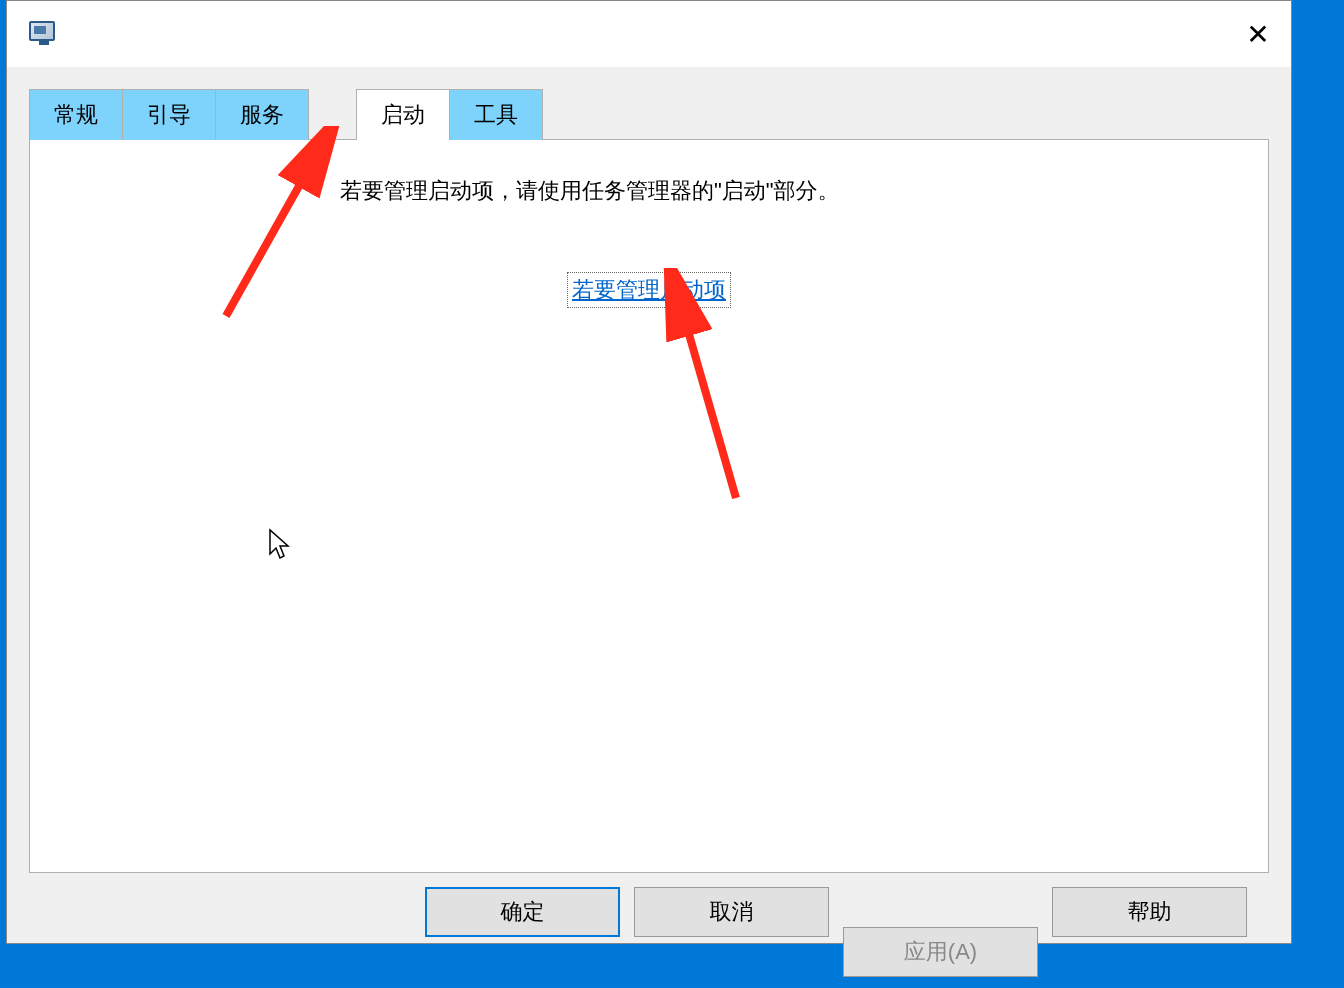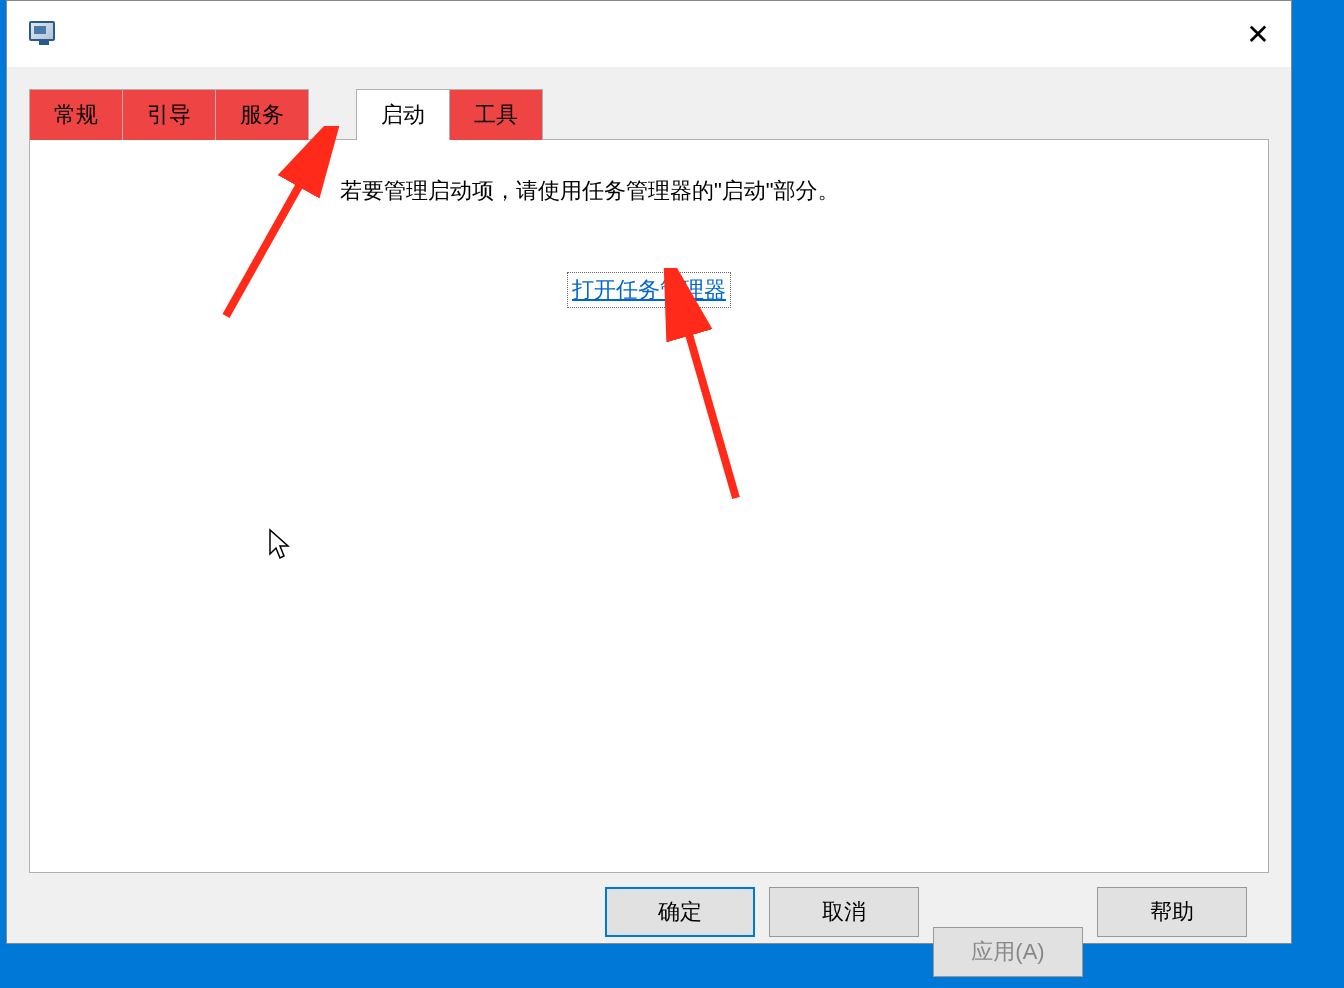--- a/index.html
+++ b/index.html
@@ -75,21 +75,21 @@
       position: relative;
     }
     .tabs {
       display: flex;
       position: relative;
       z-index: 2;
     }
     .tab {
       padding: 10px 24px;
       font-size: 22px;
-      background: #ef4444;
+      background: #7dd3fc;
       border: 1px solid #b0b0b0;
       border-bottom: none;
       margin-right: -1px;
       cursor: pointer;
       color: #000;
     }
     .tab.active {
       background: #ffffff;
       position: relative;
       z-index: 3;
@@ -123,21 +123,21 @@
       display: inline-block;
     }
 
     .button-row {
       display: flex;
       justify-content: flex-end;
       gap: 14px;
       padding: 14px 22px 0 22px;
     }
     .btn {
-      width: 150px;
+      width: 195px;
       height: 50px;
       font-size: 22px;
       border: 1px solid #999;
       background: #e1e1e1;
       cursor: pointer;
       font-family: inherit;
     }
     .btn.primary { border: 2px solid #0078D7; }
     .btn.disabled { color: #888; cursor: default; margin-top: 40px; }
 
@@ -172,21 +172,21 @@
       <div class="tabs">
         <div class="tab">常规</div>
         <div class="tab">引导</div>
         <div class="tab">服务</div>
         <div class="tab active">启动</div>
         <div class="tab">工具</div>
       </div>
       <div class="tab-panel">
         <div class="info-text">若要管理启动项，请使用任务管理器的"启动"部分。</div>
         <div class="link-wrap">
-          <span class="link">打开任务管理器</span>
+          <span class="link">若要管理启动项</span>
         </div>
 
         <div class="arrow" style="left:186px; top:-14px;">
           <svg width="140" height="200">
             <defs>
               <marker id="ah1" markerWidth="14" markerHeight="14" refX="7" refY="3" orient="auto">
                 <polygon points="0 0, 12 3, 0 6" fill="#ff2a1a"></polygon>
               </marker>
             </defs>
             <line x1="10" y1="190" x2="110" y2="12" stroke="#ff2a1a" stroke-width="8" marker-end="url(#ah1)"></line>

